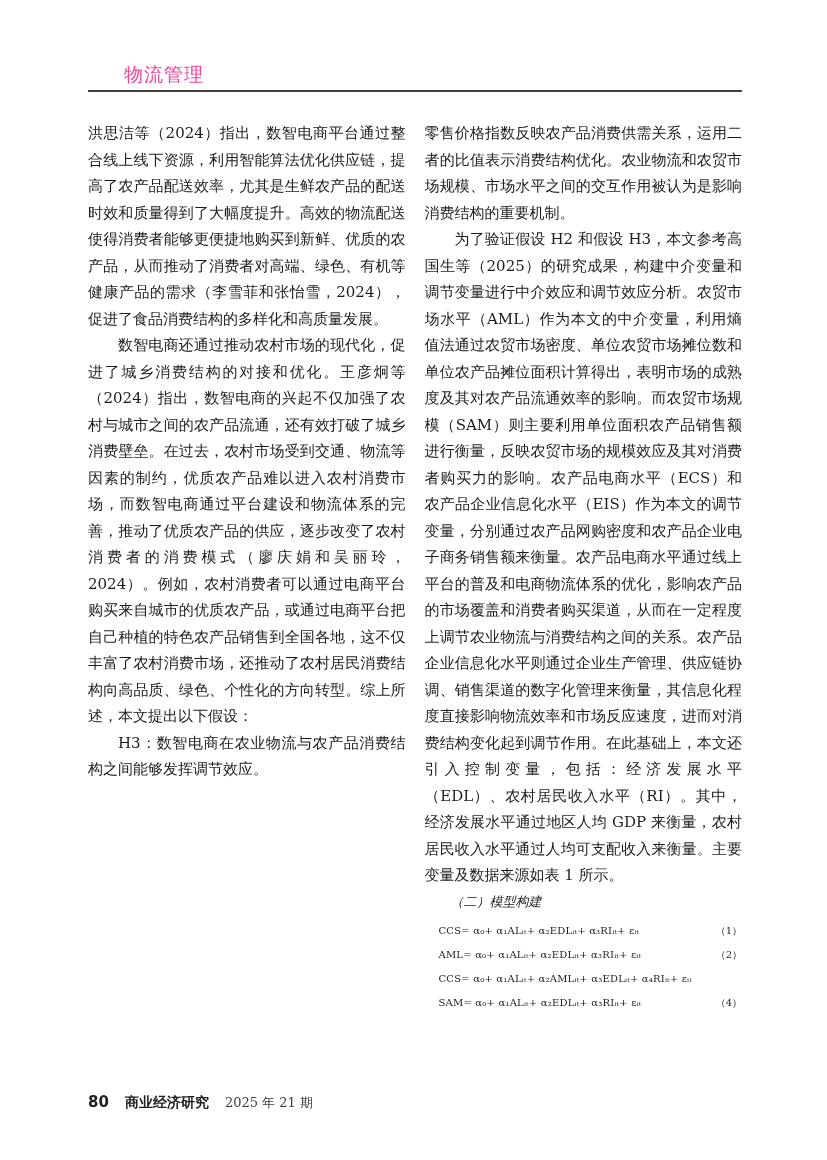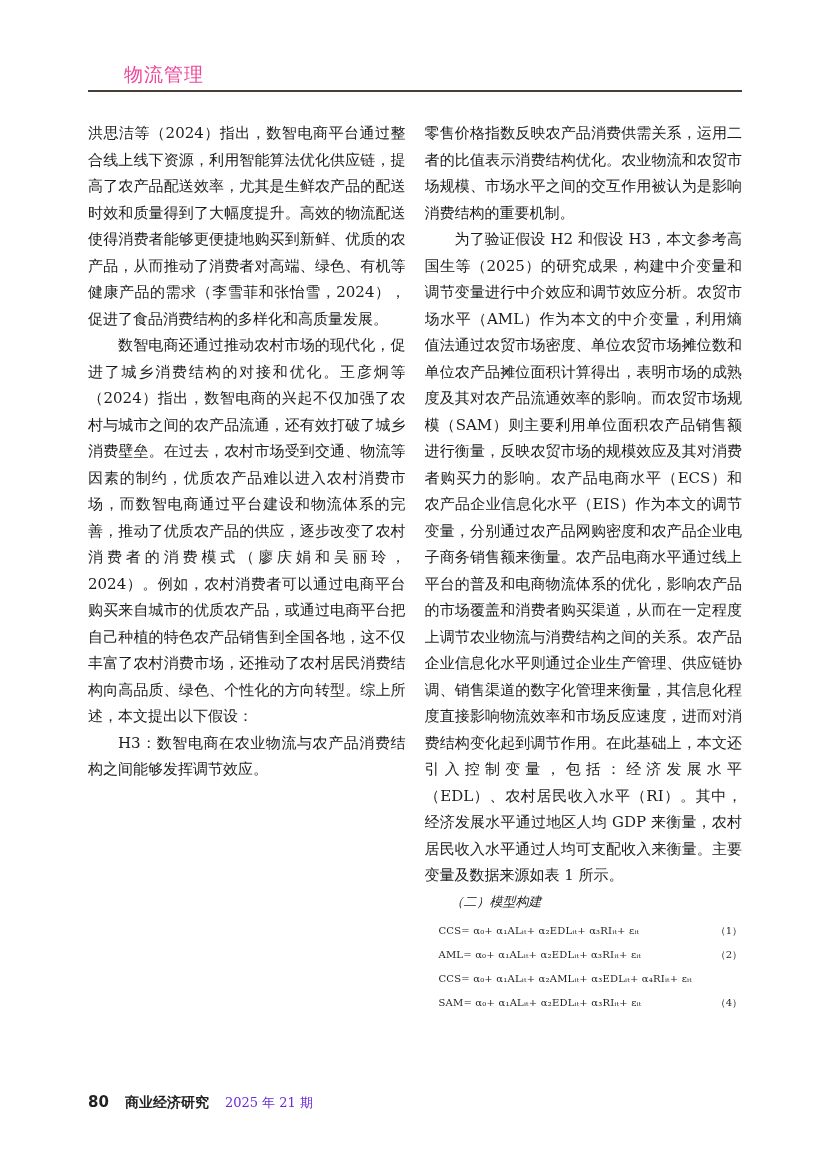--- a/index.html
+++ b/index.html
@@ -53,21 +53,21 @@
   }
   .page-num{
     font-family:"DejaVu Sans","Liberation Sans",sans-serif;
     font-weight:bold;font-size:15px;color:#222;
   }
   .journal-name{
     font-family:"DejaVu Sans","Liberation Sans",sans-serif;
     font-weight:bold;font-size:14px;color:#222;
   }
   .issue{
-    font-size:13px;color:#6d28d9;
+    font-size:13px;color:#404040;
   }
 </style>
 </head>
 <body>
 
 <div class="page">
 
   <div class="col-head">
     <div class="section-label">物流管理</div>
     <div class="head-rule"></div>

